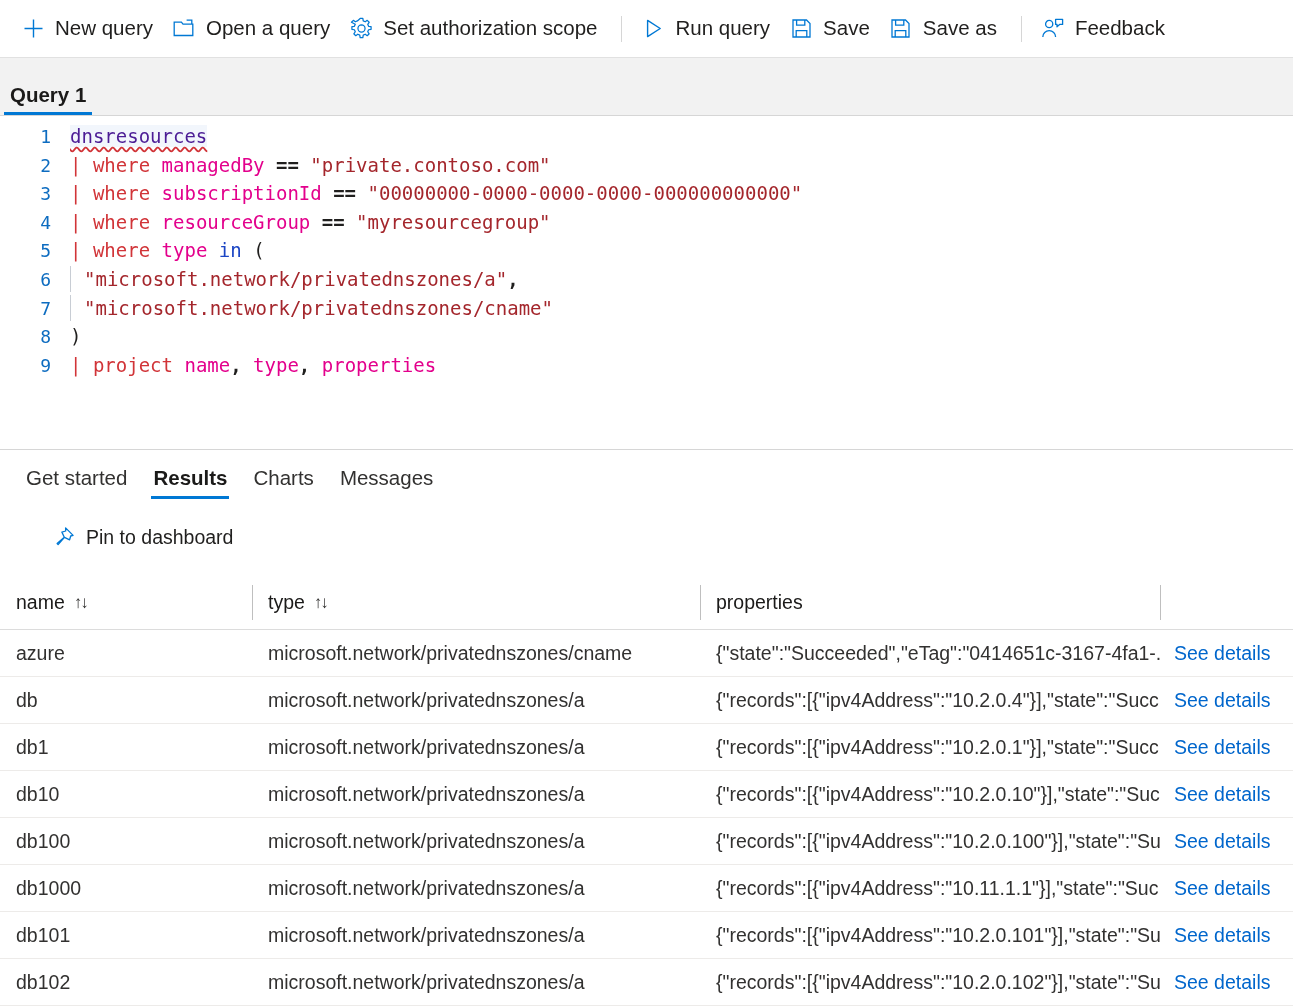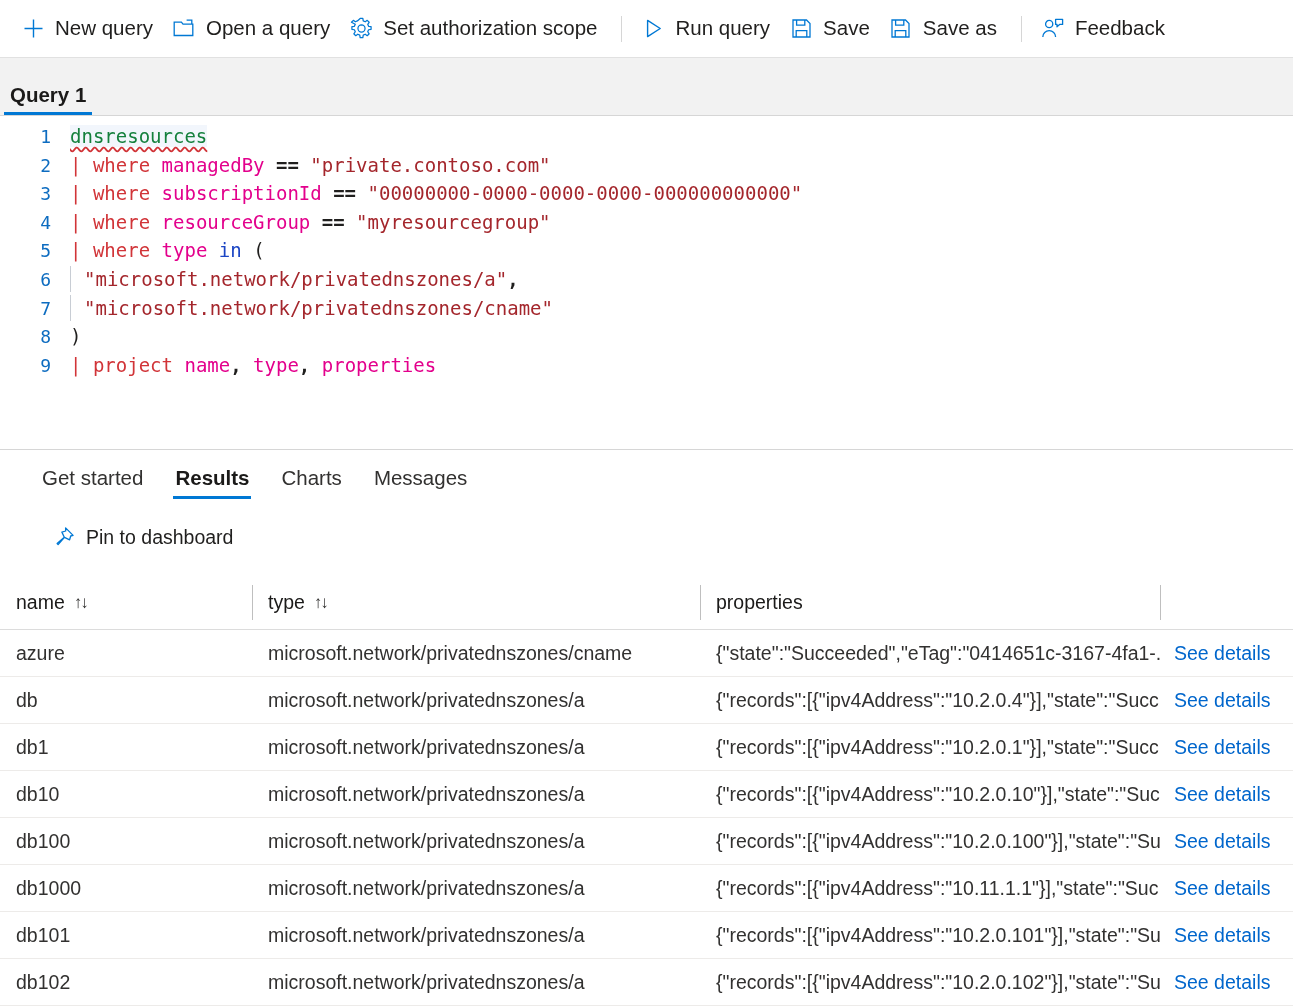--- a/index.html
+++ b/index.html
@@ -126,21 +126,21 @@
     white-space: pre;
   }
   .code .hl { background: #f2f6fc; }
   .tok-kw   { color: #d13438; }       
   .tok-id   { color: #e3008c; }       
   .tok-op   { color: #201f1e; font-weight: 700; }
   .tok-str  { color: #a4262c; }
   .tok-in   { color: #1b45c4; }
   .tok-pipe { color: #d13438; }
   .tok-par  { color: #201f1e; }
-  .tok-plain{ color: #15803d; }
+  .tok-plain{ color: #4c1d95; }
   .squiggle {
     text-decoration: underline wavy #d13438;
     text-decoration-skip-ink: none;
     text-underline-offset: 3px;
   }
   .indentguide {
     display: inline-block;
     width: 0;
     border-left: 1px solid #c8cdd4;
     height: 26px;
@@ -154,22 +154,21 @@
     background: #ffffff;
     display: flex;
     flex-direction: column;
     overflow: hidden;
   }
   .restabs {
     flex: 0 0 56px;
     display: flex;
     align-items: center;
     padding-left: 16px;
-    gap: 12px;
-    margin-left: 16px;
+    gap: 6px;
   }
   .rtab {
     position: relative;
     padding: 14px 10px 14px 10px;
     font-size: 20.5px;
     color: #323130;
     cursor: pointer;
     white-space: nowrap;
     line-height: 1;
   }

